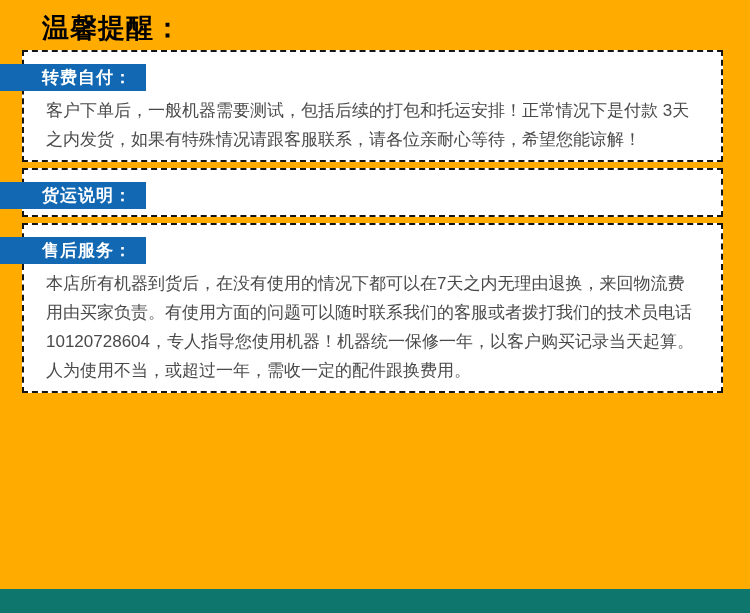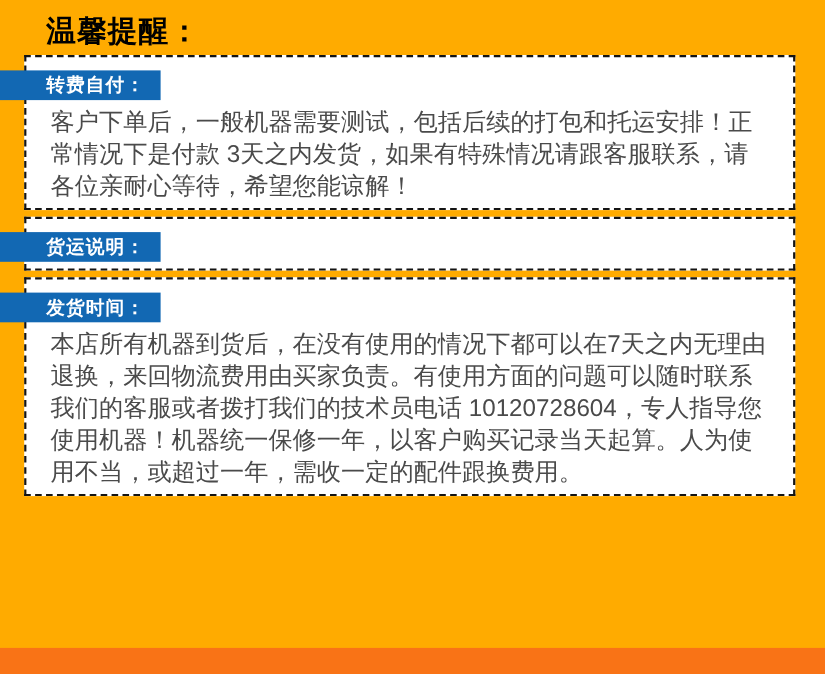--- a/index.html
+++ b/index.html
@@ -6,21 +6,21 @@
     margin: 0;
     padding: 0;
     background: #ffffff;
     font-family: "Liberation Sans", "DejaVu Sans", sans-serif;
   }
   .page {
     position: relative;
     width: 750px;
     height: 613px;
     overflow: hidden;
-    background: #f97316;
+    background: #0f766e;
   }
   .orange-bg {
     width: 750px;
     height: 589px;
     background: #ffab00;
     overflow: hidden;
   }
   .notice-title {
     margin: 0;
     padding: 12px 0 6px 42px;
@@ -55,21 +55,21 @@
     line-height: 27px;
     padding-left: 42px;
     background: #1268b3;
     color: #ffffff;
     font-size: 17px;
     font-weight: bold;
     letter-spacing: 1px;
   }
   .box-body {
     margin: 5px 0 0 0;
-    font-size: 22px;
+    font-size: 17px;
     line-height: 29px;
     color: #4a4a4a;
   }
 </style>
 </head>
 <body>
 
 <div class="page">
   <div class="orange-bg">
 
@@ -79,19 +79,19 @@
     <section class="info-box">
       <div class="tag">转费自付：</div>
       <p class="box-body">客户下单后，一般机器需要测试，包括后续的打包和托运安排！正常情况下是付款 3天之内发货，如果有特殊情况请跟客服联系，请各位亲耐心等待，希望您能谅解！</p>
     </section>
 
     <section class="info-box">
       <div class="tag">货运说明：</div>
     </section>
 
     <section class="info-box">
-      <div class="tag">发货时间：</div>
+      <div class="tag">售后服务：</div>
       <p class="box-body">本店所有机器到货后，在没有使用的情况下都可以在7天之内无理由退换，来回物流费用由买家负责。有使用方面的问题可以随时联系我们的客服或者拨打我们的技术员电话 10120728604，专人指导您使用机器！机器统一保修一年，以客户购买记录当天起算。人为使用不当，或超过一年，需收一定的配件跟换费用。</p>
     </section>
 
   </div>
   <div></div>
 </div>
 
 </body></html>

